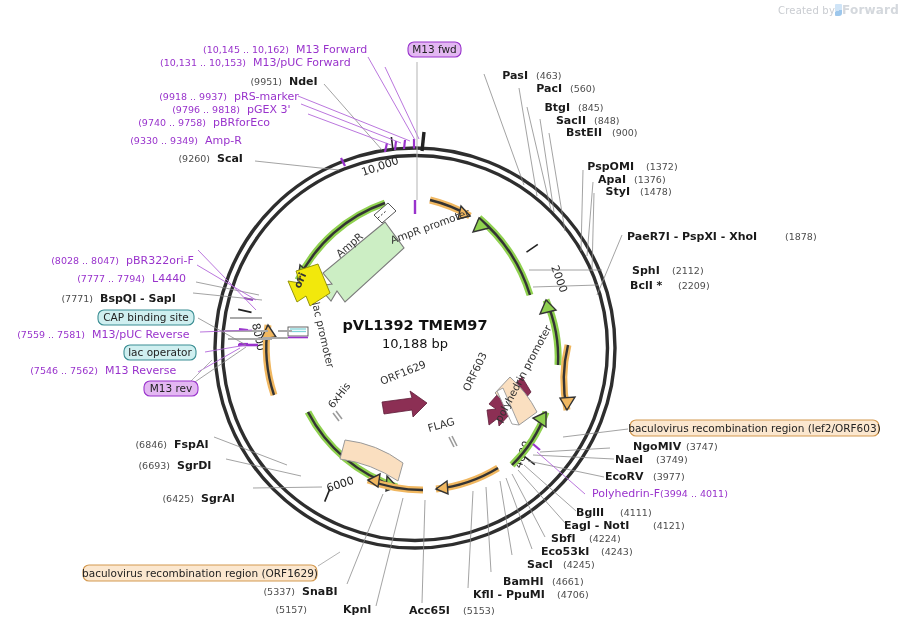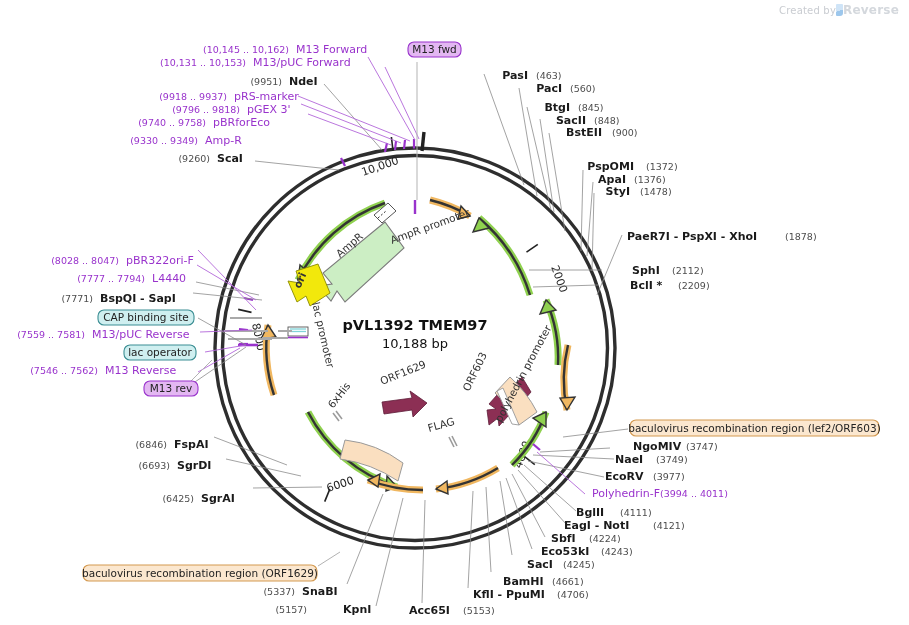--- a/index.html
+++ b/index.html
@@ -36,21 +36,21 @@
   #watermark .wm-brand{color:#d4d8dd;font-weight:bold;font-size:12px;}
 </style>
 </head>
 <body>
 
 <div id="stage">
 
   <div id="watermark">
     <span>Created by</span>
     <span class="wm-mark"></span>
-    <span class="wm-brand">Reverse</span>
+    <span class="wm-brand">Forward</span>
   </div>
 
   <svg id="map" viewBox="0 0 909 625">
     <defs>
       <style>
         .bb { fill:none; stroke:#2e2e2e; }
       </style>
     </defs>
 
     <g>

